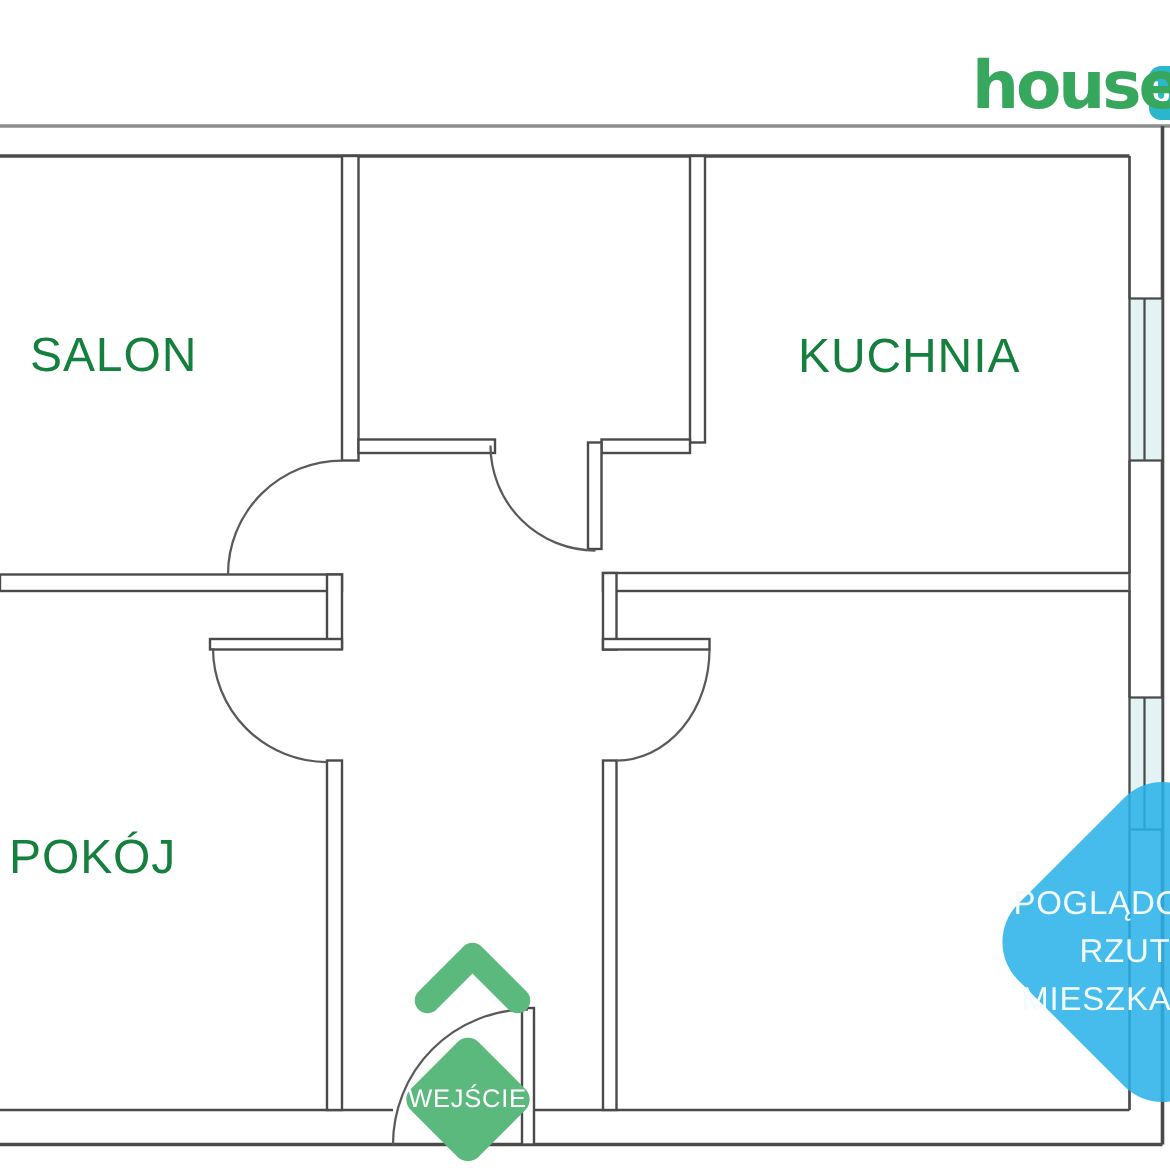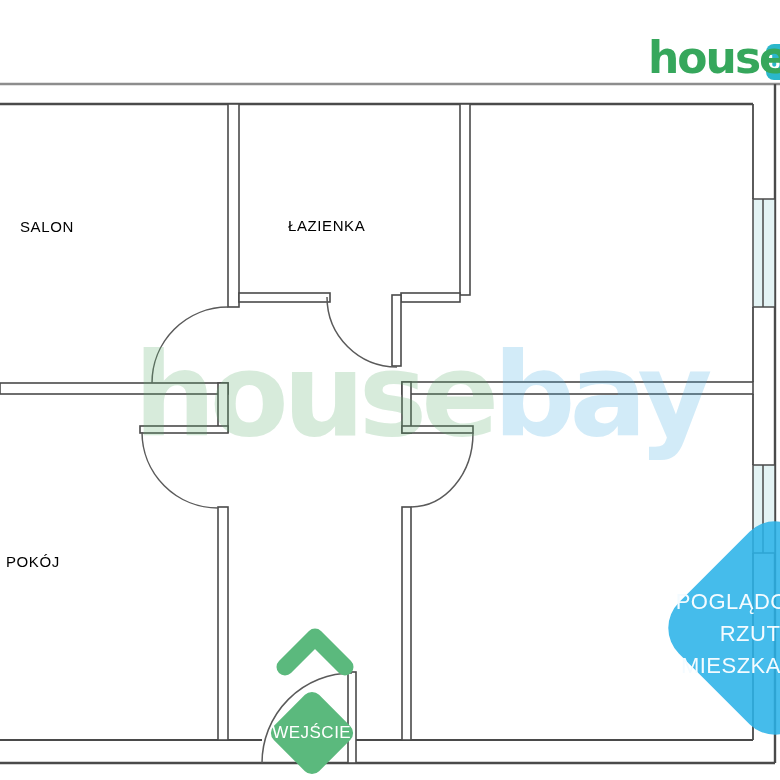--- a/index.html
+++ b/index.html
@@ -5,21 +5,21 @@
   html,body{margin:0;padding:0;background:#ffffff;}
   .canvas{position:relative;width:780px;height:780px;background:#ffffff;overflow:hidden;
           font-family:"Liberation Sans","DejaVu Sans",sans-serif;}
   svg.plan{position:absolute;left:0;top:0;z-index:1;}
   .watermark{position:absolute;left:134px;top:338px;z-index:2;
              font-family:"DejaVu Sans",sans-serif;font-weight:bold;
              font-size:115px;line-height:115px;letter-spacing:-6px;white-space:nowrap;
              pointer-events:none;}
   .wm-green{color:rgba(96,176,112,0.25);}
   .wm-blue{color:rgba(75,175,227,0.25);}
-  .room-label{position:absolute;z-index:3;font-size:15px;color:#000000;
+  .room-label{position:absolute;z-index:3;font-size:32px;color:#15803d;
               letter-spacing:0.6px;white-space:nowrap;}
   .logo{position:absolute;left:648px;top:36px;z-index:3;
         font-family:"DejaVu Sans",sans-serif;font-weight:bold;font-size:44px;
         letter-spacing:-2px;color:#36a75c;line-height:44px;white-space:nowrap;}
   .logo-badge{position:absolute;left:766px;top:44px;width:36px;height:36px;z-index:2;
               background:#2bb7cb;border-radius:8px;display:flex;align-items:center;
               justify-content:center;}
   .logo-badge span{font-family:"DejaVu Sans",sans-serif;font-weight:bold;font-size:18px;
                    letter-spacing:-1px;color:#ffffff;}
   .entrance-diamond{position:absolute;left:280px;top:701px;width:64px;height:64px;z-index:4;
@@ -81,26 +81,23 @@
       <path d="M152 383 A76 76 0 0 1 228 307"></path>
       <path d="M327 297 A70 70 0 0 0 397 367"></path>
       <path d="M142 432 A76 76 0 0 0 218 508"></path>
       <path d="M473 433 A62 74 0 0 1 411 507"></path>
       <path d="M262 763 A90 90 0 0 1 352 673"></path>
     </g>
 
     <path d="M285 667 L315 637 L345 667" fill="none" stroke="#5bb97d" stroke-width="17" stroke-linecap="round" stroke-linejoin="round"></path>
   </svg>
 
-  <div class="watermark">
-    <span class="wm-green">house</span><span class="wm-blue">bay</span>
-  </div>
 
   <div class="room-label" style="left:20px;top:218px;">SALON</div>
-  <div class="room-label" style="left:288px;top:217px;">ŁAZIENKA</div>
+  <div class="room-label" style="left:532px;top:219px;">KUCHNIA</div>
   <div class="room-label" style="left:6px;top:553px;">POKÓJ</div>
 
   <div class="logo-badge">
     <span>bay</span>
   </div>
   <div class="logo">
     <span>house</span>
   </div>
 
   <div class="entrance-diamond">

